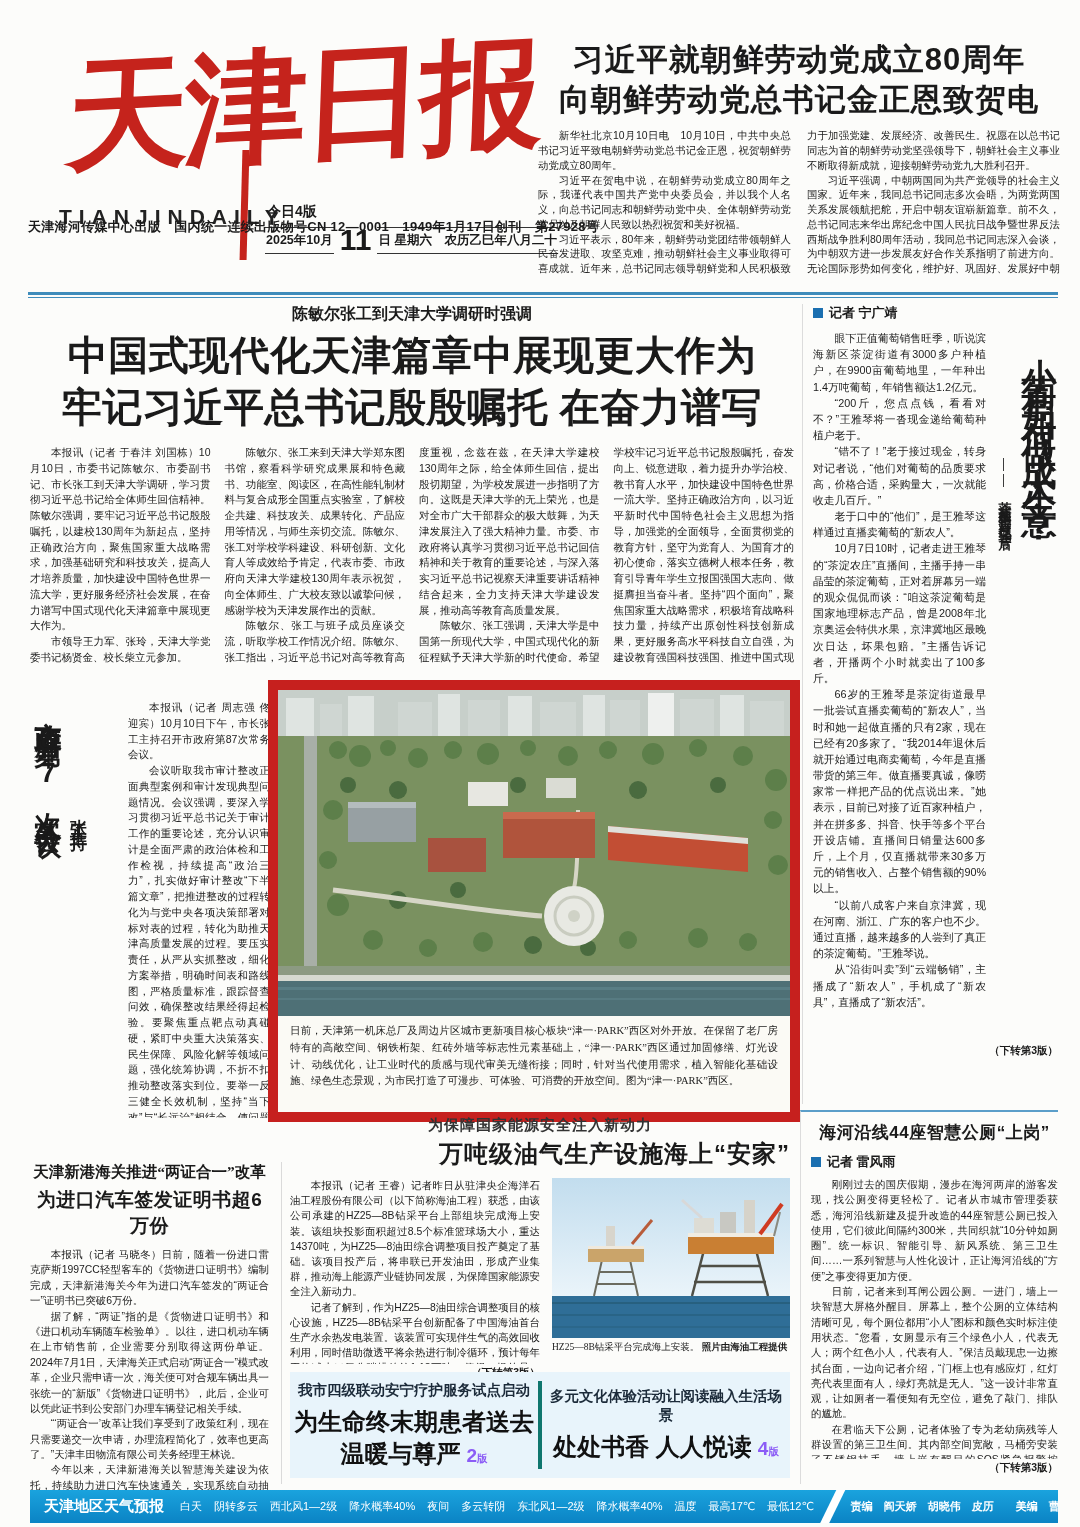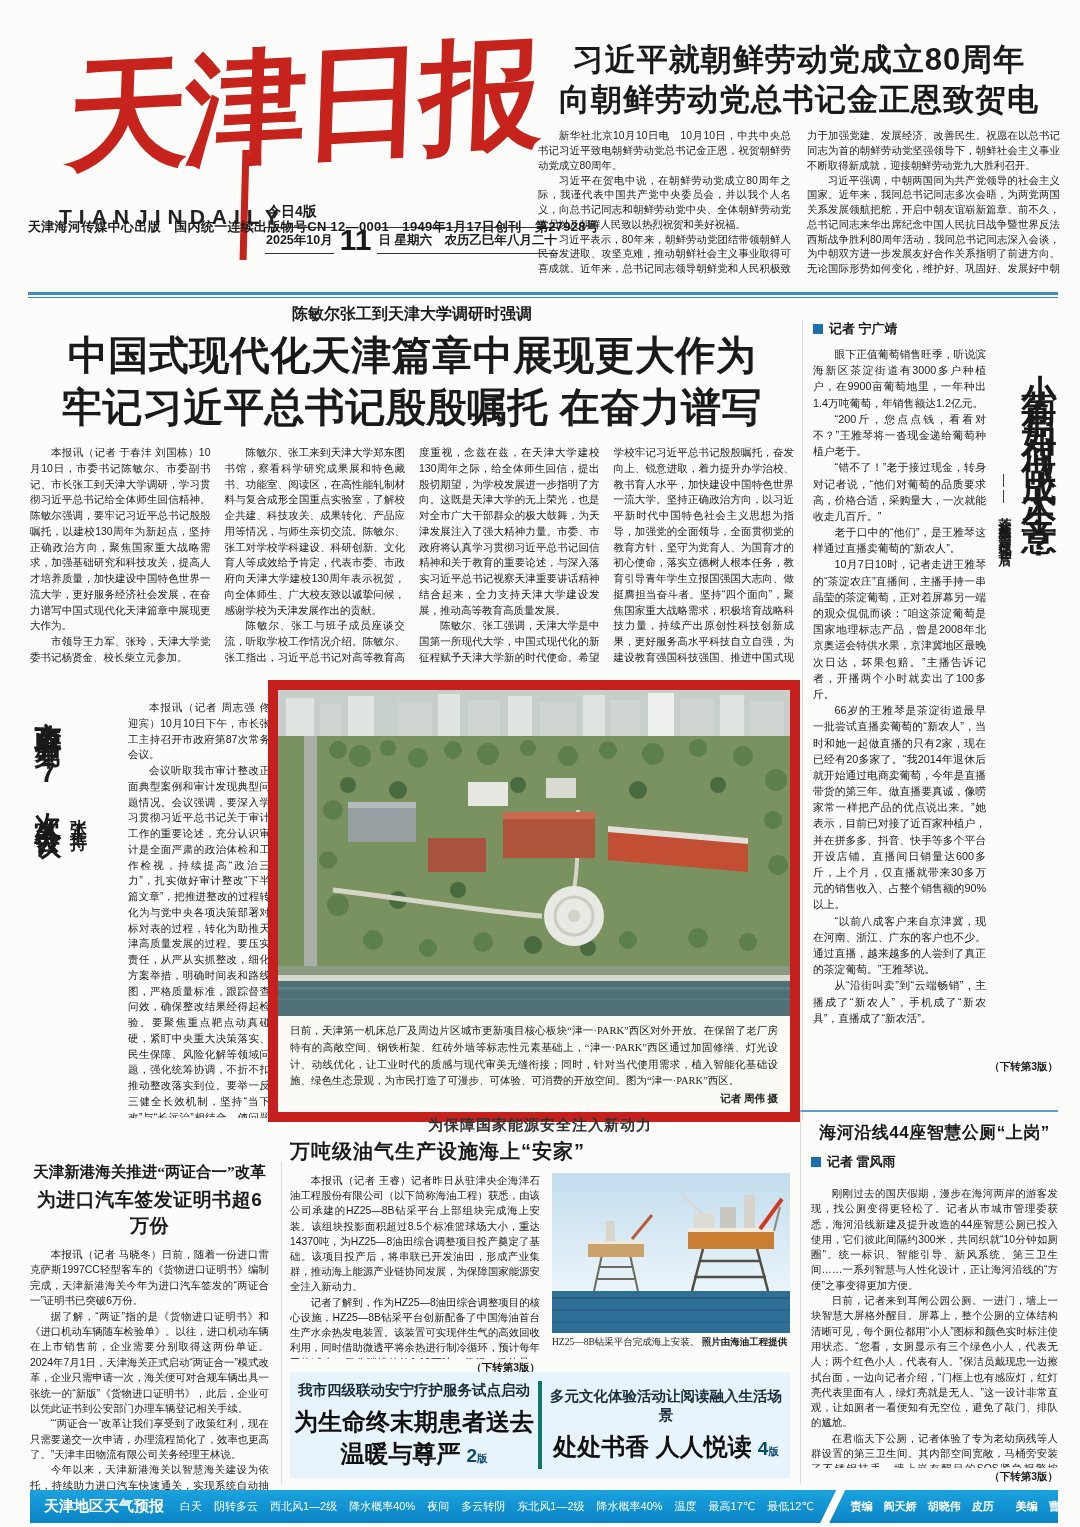--- a/index.html
+++ b/index.html
@@ -58,60 +58,60 @@
   .gov-body { flex:1; font-size:10.5px; line-height:1.5; text-align:justify; overflow:hidden; }
 
   
   .photo-frame { position:absolute; left:268px; top:680px; width:532px; height:442px; background:#c6201e; padding:10px; }
   .photo-frame svg { display:block; width:512px; height:326px; }
   .photo-caption { background:#fbfaf5; padding:7px 12px 5px; font-size:10.5px; line-height:1.6; text-align:justify; color:#222;
     font-family:"Liberation Serif","DejaVu Serif",serif; height:96px; overflow:hidden; }
   .photo-credit { display:block; text-align:right; font-weight:bold; margin-top:1px; }
 
   
-  .grape { position:absolute; left:802px; top:320px; width:256px; height:800px; padding-left:10px; border-left:1px solid #dcdcdc; }
+  .grape { position:absolute; left:802px; top:304px; width:256px; height:800px; padding-left:10px; border-left:1px solid #dcdcdc; }
   .byline-row { display:flex; align-items:center; gap:6px; font-size:13px; font-weight:bold; }
   .byline-sq { width:10px; height:10px; background:#1b6fb0; flex:none; }
   .grape-body { margin-top:8px; font-size:10.8px; line-height:1.5; text-align:justify; height:712px; overflow:hidden; }
   .grape-vhead { float:right; display:flex; flex-direction:row-reverse; height:648px; margin-left:9px; margin-bottom:6px; }
   .g-title { writing-mode:vertical-rl; text-orientation:upright; font-size:35px; font-weight:900; letter-spacing:16px; line-height:1.1; }
   .g-sub { writing-mode:vertical-rl; font-size:13px; font-weight:bold; padding-top:128px; margin-right:5px; font-family:"Liberation Serif","DejaVu Serif",serif; letter-spacing:3px; }
   .jump { text-align:right; font-weight:bold; font-size:10.5px; margin-top:2px; }
 
   
   .customs { position:absolute; left:30px; top:1162px; width:252px; height:322px; padding-right:12px; border-right:1px solid #dadada; }
   .customs-kicker { text-align:center; font-size:15.5px; font-weight:bold; }
   .customs-headline { text-align:center; font-size:19px; font-weight:900; margin-top:4px; letter-spacing:0.5px; }
   .customs-body { margin-top:8px; font-size:10.4px; line-height:1.48; text-align:justify; height:252px; overflow:hidden; }
 
   
   .oil { position:absolute; left:290px; top:1116px; width:500px; height:248px; }
   .oil-kicker { text-align:center; font-size:15px; font-weight:bold; color:#333; letter-spacing:1px; }
-  .oil-headline { text-align:left; font-size:20px; font-weight:900; margin-top:3px; letter-spacing:1px; }
+  .oil-headline { text-align:right; font-size:24px; font-weight:900; margin-top:3px; letter-spacing:1px; }
   .oil-cols { display:flex; gap:12px; margin-top:8px; }
   .oil-text { width:250px; flex:none; font-size:10.4px; line-height:1.46; text-align:justify; height:186px; overflow:hidden; }
   .oil-photo { flex:1; }
   .oil-photo svg { display:block; width:238px; height:160px; }
   .oil-caption { font-size:9.5px; margin-top:3px; font-family:"Liberation Serif","DejaVu Serif",serif; white-space:nowrap; }
   .oil-caption b { font-family:"Liberation Sans","DejaVu Sans",sans-serif; }
 
   
   .teasers { position:absolute; left:290px; top:1372px; width:500px; height:106px; background:#e8f4fb; display:flex; align-items:center; }
   .teaser { flex:1; text-align:center; padding:6px 4px; }
   .teaser + .teaser { border-left:4px solid #0f766e; }
   .t-kicker { font-size:14.5px; font-weight:bold; color:#1c2b3a; font-family:"Liberation Serif","DejaVu Serif",serif; }
   .t-head { font-size:24px; font-weight:900; margin-top:6px; color:#111; }
-  .t-page { color:#0c4a6e; font-weight:bold; font-size:19px; margin-left:6px; }
+  .t-page { color:#8b5cf6; font-weight:bold; font-size:19px; margin-left:6px; }
   .t-page-suffix { font-size:10.5px; }
 
   
   .toilet { position:absolute; left:800px; top:1110px; width:258px; height:374px; padding:9px 0 0 10px; border-left:1px solid #dcdcdc; border-top:2px solid #5b9ec9; }
   .toilet-headline { text-align:center; font-size:17px; font-weight:900; letter-spacing:0.5px; }
   .toilet .byline-row { margin-top:9px; }
-  .toilet-body { margin-top:15px; font-size:10.4px; line-height:1.47; text-align:justify; height:282px; overflow:hidden; }
+  .toilet-body { margin-top:6px; font-size:10.4px; line-height:1.47; text-align:justify; height:282px; overflow:hidden; }
 
   
   .weather { position:absolute; left:30px; top:1490px; width:1028px; height:33px;
     background:linear-gradient(180deg,#1aa3de,#0b83c4); color:#fff; display:flex; align-items:center; padding:0 14px; overflow:hidden; }
   .w-label { font-size:15px; font-weight:bold; margin-right:16px; white-space:nowrap; }
   .w-items { display:flex; flex:1; }
   .w-items span { font-size:11px; margin-right:12px; white-space:nowrap; }
   .w-slash { width:9px; height:46px; background:#fff; transform:skewX(-26deg); margin:0 14px 0 2px; flex:none; }
   .w-editors { font-size:11px; font-weight:bold; white-space:nowrap; }
 </style>
@@ -250,21 +250,20 @@
       <circle cx="296" cy="226" r="19" fill="none" stroke="#c9ccc0" stroke-width="3"></circle>
       <circle cx="296" cy="226" r="6" fill="#cfd2c6"></circle>
       <rect x="0" y="276" width="512" height="12" fill="#8c9a82"></rect>
       <rect x="0" y="285" width="512" height="6" fill="#d6d9d0"></rect>
       <rect x="0" y="291" width="512" height="35" fill="#4e7076"></rect>
       <rect x="0" y="297" width="512" height="3" fill="#5d828a" opacity="0.8"></rect>
       <rect x="0" y="308" width="512" height="2" fill="#5d828a" opacity="0.6"></rect>
     </svg>
     <div class="photo-caption">
       <span>日前，天津第一机床总厂及周边片区城市更新项目核心板块“津一·PARK”西区对外开放。在保留了老厂房特有的高敞空间、钢铁桁架、红砖外墙等标志性元素基础上，“津一·PARK”西区通过加固修缮、灯光设计、动线优化，让工业时代的质感与现代审美无缝衔接；同时，针对当代使用需求，植入智能化基础设施、绿色生态景观，为市民打造了可漫步、可体验、可消费的开放空间。图为“津一·PARK”西区。</span>
-      <span class="photo-credit">记者 周伟 摄</span>
     </div>
   </div>
 
   <div class="grape">
     <div class="byline-row">
       <span class="byline-sq"></span>
       <span>记者 宁广靖</span>
     </div>
     <div class="grape-body body-flow">
       <div class="grape-vhead">

